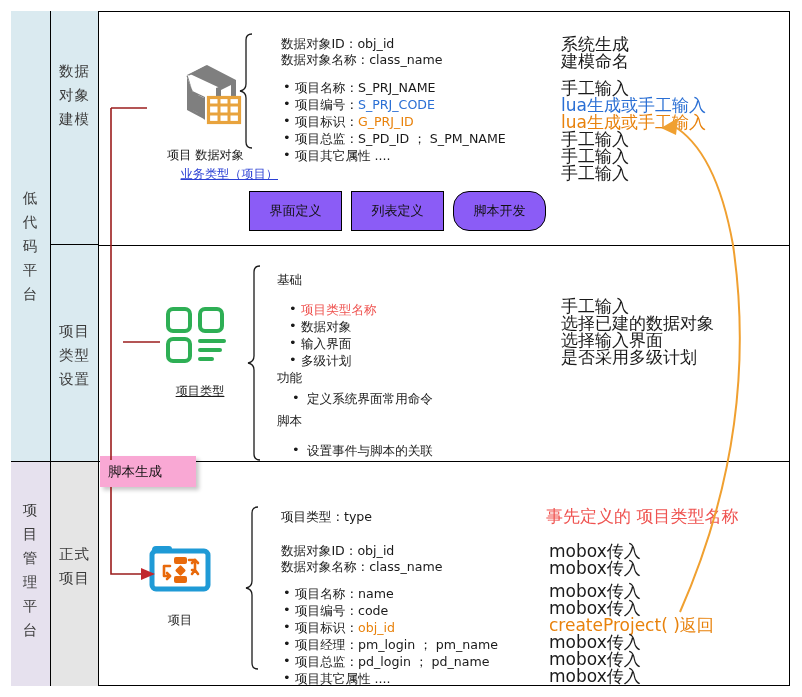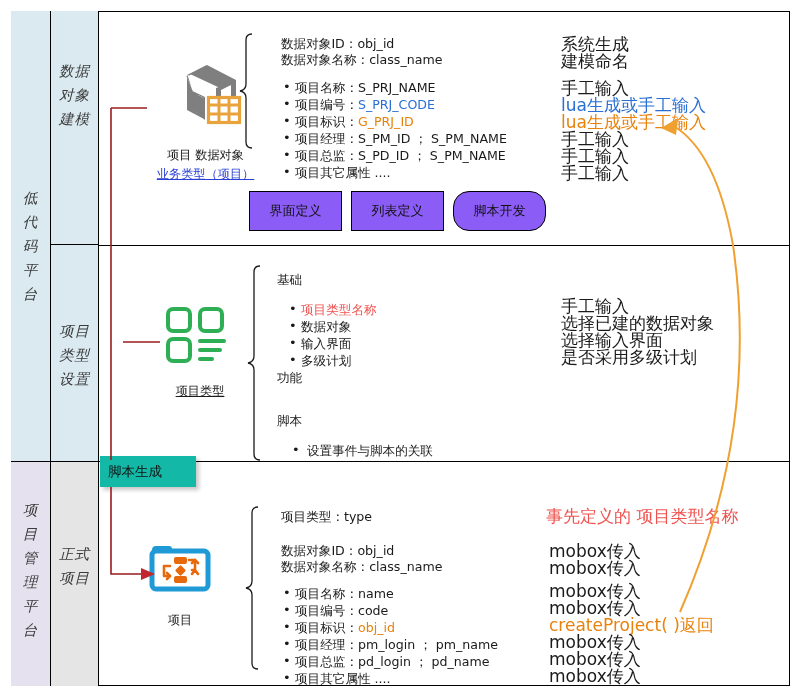--- a/index.html
+++ b/index.html
@@ -12,45 +12,45 @@
   .colA{position:absolute;left:11px;top:11px;width:40px;height:675px;box-sizing:border-box;border-right:1.6px solid #000;}
   .colB{position:absolute;left:51px;top:11px;width:48px;height:675px;box-sizing:border-box;border-right:1.6px solid #000;}
 
   .bandA1{position:absolute;left:0;top:0;width:100%;height:450px;background:#daeaf0;box-sizing:border-box;}
   .bandA2{position:absolute;left:0;top:450px;width:100%;height:225px;background:#e6e1ee;box-sizing:border-box;border-top:1.2px solid #000;}
   .bandB1{position:absolute;left:0;top:0;width:100%;height:234px;background:#daeaf0;box-sizing:border-box;border-bottom:1.2px solid #000;}
   .bandB2{position:absolute;left:0;top:234px;width:100%;height:216px;background:#daeaf0;box-sizing:border-box;}
   .bandB3{position:absolute;left:0;top:450px;width:100%;height:225px;background:#e5e5e5;box-sizing:border-box;border-top:1.2px solid #000;}
 
   .vlabel{position:absolute;left:0;width:100%;text-align:center;font-size:14.5px;color:#3b3b3b;line-height:24px;letter-spacing:1px;}
-  .vlabel span{display:block;font-style:italic;}
+  .vlabel span{display:block;}
 
   
   .hdiv{position:absolute;left:99px;width:691px;height:0;border-top:1.2px solid #000;}
 
   
   .t{position:absolute;font-size:12.6px;color:#1a1a1a;white-space:nowrap;line-height:16px;}
   .bullets{position:absolute;list-style:none;margin:0;padding:0;}
   .bullets li{position:relative;font-size:12.6px;color:#1a1a1a;line-height:17px;white-space:nowrap;padding-left:14px;}
   .bullets li:before{content:"\2022";position:absolute;left:2px;top:-1px;font-size:13px;color:#1a1a1a;}
   .bullets li .blue{color:#2a6fd4;}
   .bullets li .orange{color:#e8820c;}
   .bullets li.red-item{color:#ef5350;}
   .rightcol div{line-height:17px;font-size:17px;color:#1a1a1a;white-space:nowrap;}
   .rightcol div.blue{color:#2a6fd4;}
   .rightcol div.orange{color:#e8820c;}
   .rightcol div.red{color:#ef5350;}
   .defbox{position:absolute;border:1.3px solid #000;background:#8b5cf6;display:flex;align-items:center;justify-content:center;font-size:13px;color:#111;}
 
   
-  .callout{position:absolute;background:#14b8a6;font-size:13.5px;color:#111;display:flex;align-items:center;padding-left:8px;box-shadow:3px 3px 4px rgba(0,0,0,.22);}
+  .callout{position:absolute;background:#f9a8d4;font-size:13.5px;color:#111;display:flex;align-items:center;padding-left:8px;box-shadow:3px 3px 4px rgba(0,0,0,.22);}
 
   
   .cap{position:absolute;font-size:12.2px;color:#1a1a1a;white-space:nowrap;text-align:center;}
-  .cap.link{color:#2a3fd4;text-decoration:underline;}
+  .cap.link{color:#2a3fd4;text-decoration:underline;text-align:right;}
 
   svg.overlay{position:absolute;left:0;top:0;width:802px;height:697px;pointer-events:none;}
 </style>
 </head>
 <body>
 
 <div id="page">
 
   <div class="frame"></div>
 
@@ -122,21 +122,20 @@
   <div class="cap" style="left:133px;top:147px;width:145px;">项目 数据对象</div>
   <div class="cap link" style="left:133px;top:166px;width:145px;">业务类型（项目）</div>
 
   <div class="t" style="left:281px;top:36px;">数据对象ID：obj_id</div>
   <div class="t" style="left:281px;top:52px;">数据对象名称：class_name</div>
 
   <ul class="bullets" style="left:281px;top:79px;">
     <li><span>项目名称：</span><span>S_PRJ_NAME</span></li>
     <li><span>项目编号：</span><span class="blue">S_PRJ_CODE</span></li>
     <li><span>项目标识：</span><span class="orange">G_PRJ_ID</span></li>
-    <li><span>项目经理：</span><span>S_PM_ID ； S_PM_NAME</span></li>
     <li><span>项目总监：</span><span>S_PD_ID ； S_PM_NAME</span></li>
     <li><span>项目其它属性 ....</span><span></span></li>
   </ul>
 
   <div class="rightcol" style="position:absolute;left:561px;top:36px;">
     <div>系统生成</div>
     <div>建模命名</div>
     <div style="height:10px;"></div>
     <div>手工输入</div>
     <div class="blue">lua生成或手工输入</div>
@@ -164,20 +163,23 @@
 
   <div class="t" style="left:277px;top:272px;">基础</div>
   <ul class="bullets" style="left:287px;top:301px;">
     <li class="red-item">项目类型名称</li>
     <li>数据对象</li>
     <li>输入界面</li>
     <li>多级计划</li>
   </ul>
 
   <div class="t" style="left:277px;top:370px;">功能</div>
+  <ul class="bullets" style="left:290px;top:390px;">
+    <li style="padding-left:17px;">定义系统界面常用命令</li>
+  </ul>
 
   <div class="t" style="left:277px;top:413px;">脚本</div>
   <ul class="bullets" style="left:290px;top:442px;">
     <li style="padding-left:17px;">设置事件与脚本的关联</li>
   </ul>
 
   <div class="rightcol" style="position:absolute;left:561px;top:298px;">
     <div>手工输入</div>
     <div>选择已建的数据对象</div>
     <div>选择输入界面</div>

